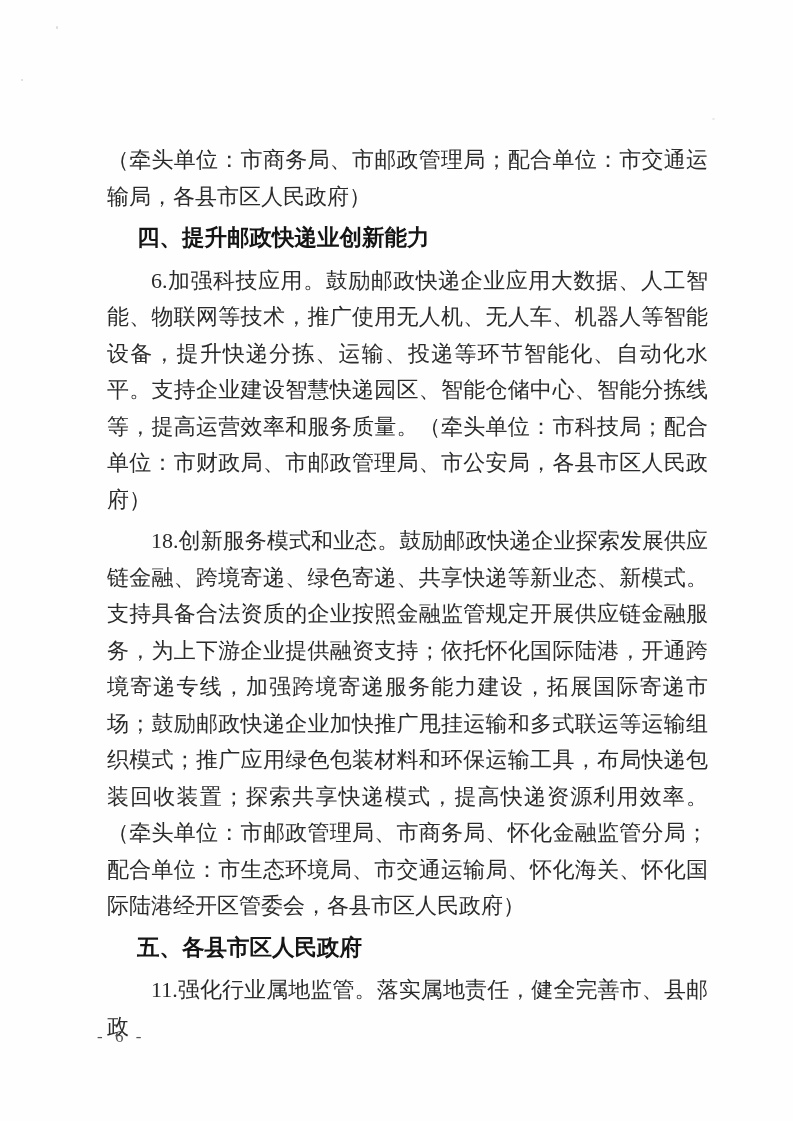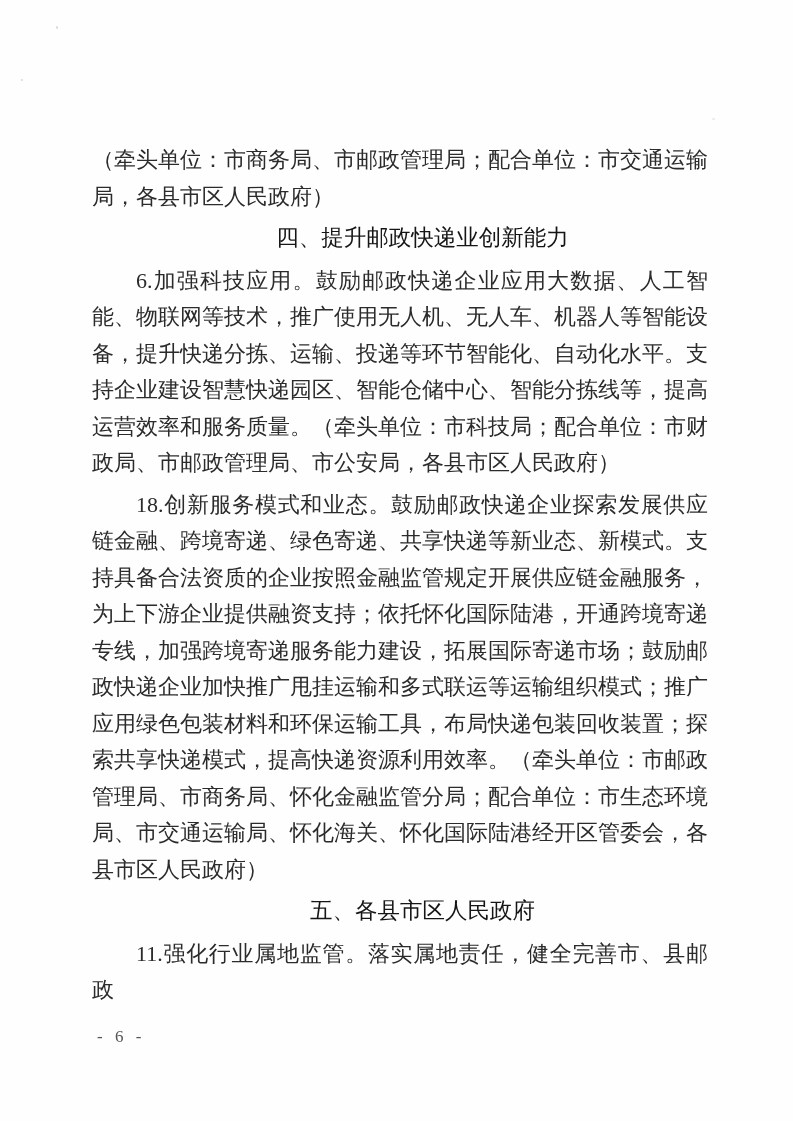--- a/index.html
+++ b/index.html
@@ -17,41 +17,40 @@
     color: #2b2b2b;
     font-family: "Liberation Serif", "DejaVu Serif", serif;
   }
   .content {
     position: absolute;
     top: 142px;
     left: 92px;
     width: 616px;
   }
   .body-para {
-    margin: 0 0 5px 0;
+    margin: 0 0 5px 15px;
     font-size: 22px;
     line-height: 36.5px;
     text-align: justify;
     text-justify: inter-ideograph;
     color: #2b2b2b;
     letter-spacing: 0;
   }
   .body-para.indent-2em {
     text-indent: 2em;
   }
   .section-heading {
     margin: 0 0 6px 0;
     padding: 0;
     font-size: 22.5px;
     line-height: 36.5px;
-    font-weight: normal;
+    font-weight: bold;
     font-family: "Liberation Sans", "DejaVu Sans", sans-serif;
     color: #151515;
     text-indent: 2em;
-    text-align: center;
   }
   .page-number {
     position: absolute;
     left: 97px;
     top: 1027px;
     font-size: 17px;
     line-height: 20px;
     color: #555;
     letter-spacing: 4px;
     font-family: "Liberation Serif", "DejaVu Serif", serif;

